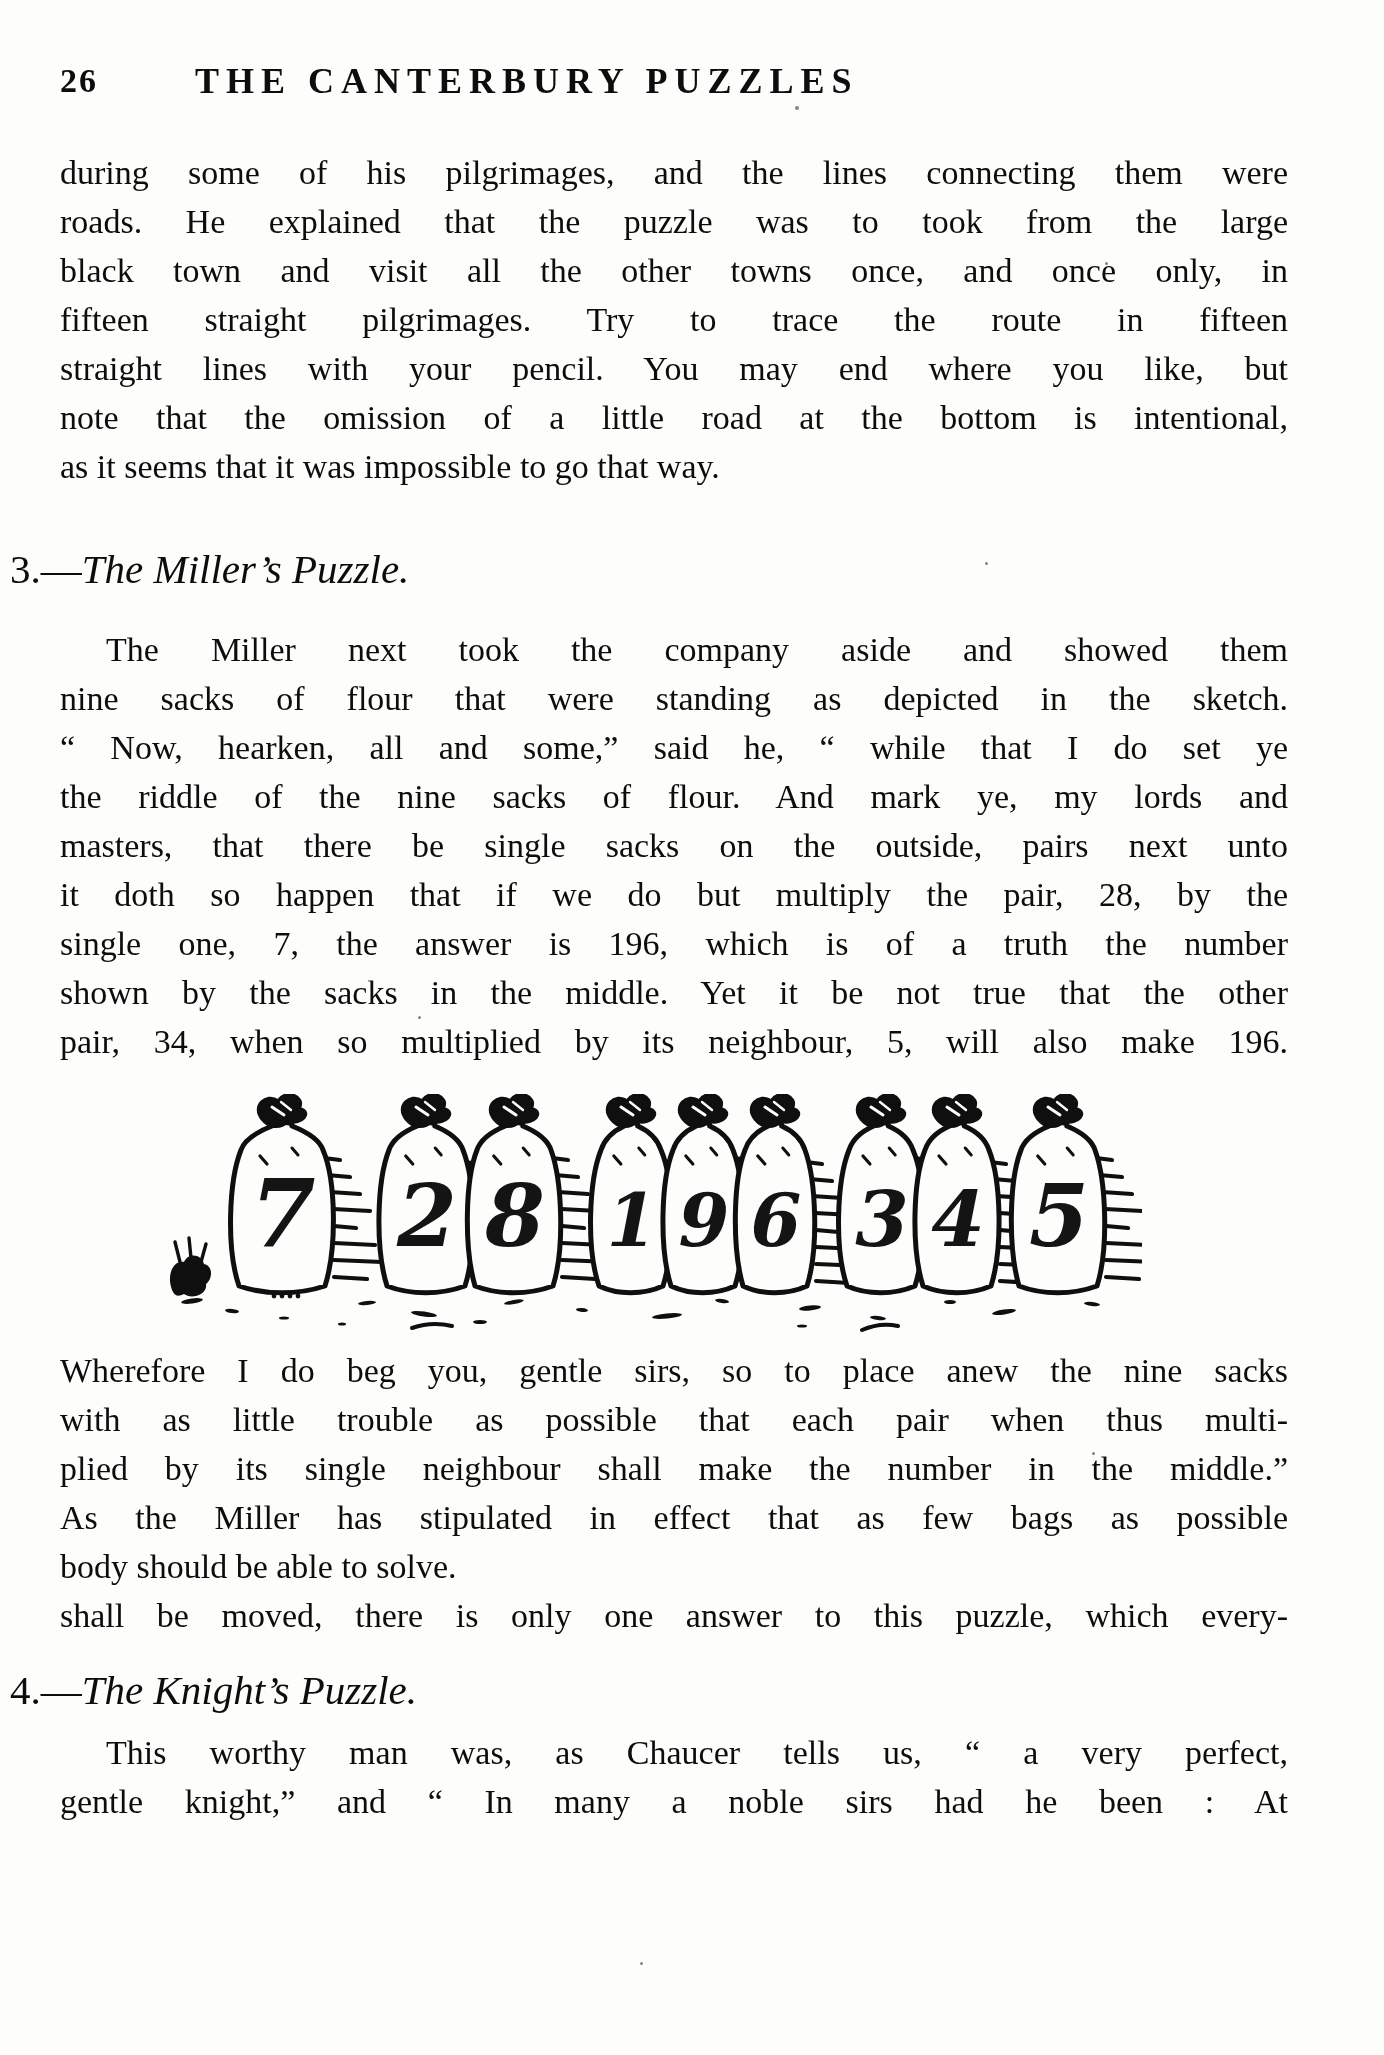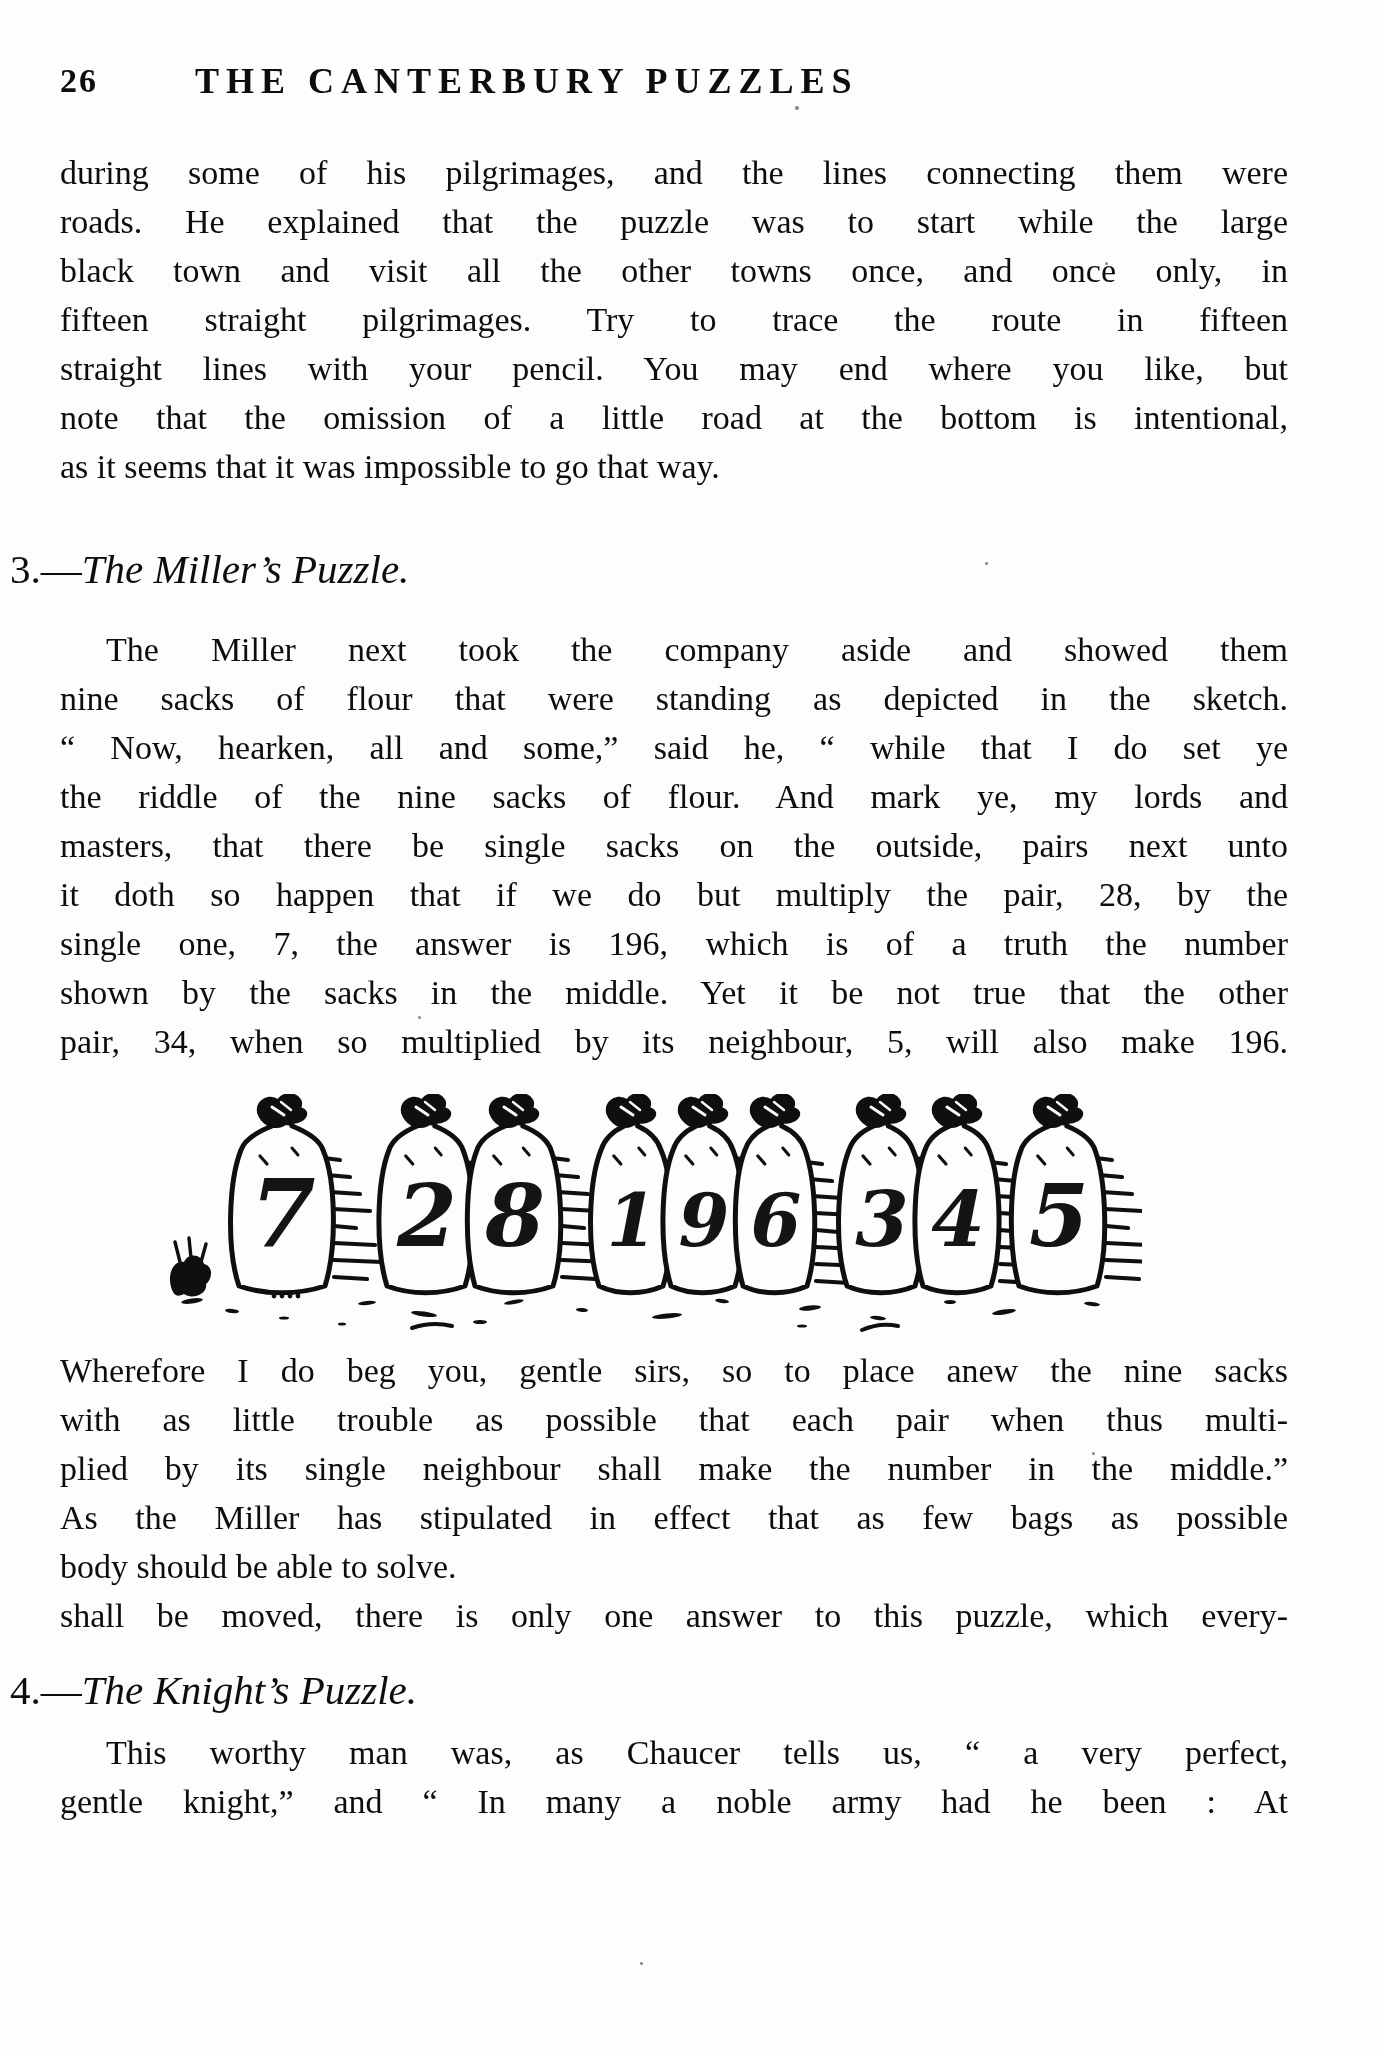--- a/index.html
+++ b/index.html
@@ -42,21 +42,21 @@
 <body>
 
 <div class="page">
   <header class="page-header">
     <span class="page-number">26</span>
     <span class="header-title">THE CANTERBURY PUZZLES</span>
   </header>
   <main class="page-body" id="content-root">
       <div class="paragraph" style="margin-top: 40px;">
         <div class="pline">during some of his pilgrimages, and the lines connecting them were</div>
-        <div class="pline">roads.  He explained that the puzzle was to start while the large</div>
+        <div class="pline">roads.  He explained that the puzzle was to took from the large</div>
         <div class="pline">black town and visit all the other towns once, and once only, in</div>
         <div class="pline">fifteen straight pilgrimages.  Try to trace the route in fifteen</div>
         <div class="pline">straight lines with your pencil.  You may end where you like, but</div>
         <div class="pline">note that the omission of a little road at the bottom is intentional,</div>
         <div class="pline plast">as it seems that it was impossible to go that way.</div>
       </div>
       <div class="section-heading" style="margin-top: 56px;"><span class="h-prefix">3.—</span><span class="h-title">The Miller’s Puzzle.</span></div>
       <div class="paragraph indent" style="margin-top: 34px;">
         <div class="pline">The Miller next took the company aside and showed them</div>
         <div class="pline">nine sacks of flour that were standing as depicted in the sketch.</div>
@@ -331,21 +331,21 @@
         <div class="pline">Wherefore I do beg you, gentle sirs, so to place anew the nine sacks</div>
         <div class="pline">with as little trouble as possible that each pair when thus multi-</div>
         <div class="pline">plied by its single neighbour shall make the number in the middle.”</div>
         <div class="pline">As the Miller has stipulated in effect that as few bags as possible</div>
         <div class="pline plast">body should be able to solve.</div>
         <div class="pline">shall be moved, there is only one answer to this puzzle, which every-</div>
       </div>
       <div class="section-heading" style="margin-top: 28px;"><span class="h-prefix">4.—</span><span class="h-title">The Knight’s Puzzle.</span></div>
       <div class="paragraph indent" style="margin-top: 16px;">
         <div class="pline">This worthy man was, as Chaucer tells us, “ a very perfect,</div>
-        <div class="pline">gentle knight,” and “ In many a noble army had he been :  At</div>
+        <div class="pline">gentle knight,” and “ In many a noble sirs had he been :  At</div>
       </div>
     </main>
 </div>
 
 <div class="speck" style="left: 795px; top: 106px; width: 4px; height: 4px;"></div>
 <div class="speck" style="left: 1105px; top: 262px; width: 3px; height: 3px;"></div>
 <div class="speck" style="left: 985px; top: 562px; width: 3px; height: 3px;"></div>
 <div class="speck" style="left: 418px; top: 1016px; width: 3px; height: 3px;"></div>
 <div class="speck" style="left: 1092px; top: 1452px; width: 3px; height: 3px;"></div>
 <div class="speck" style="left: 640px; top: 1962px; width: 3px; height: 3px;"></div>

